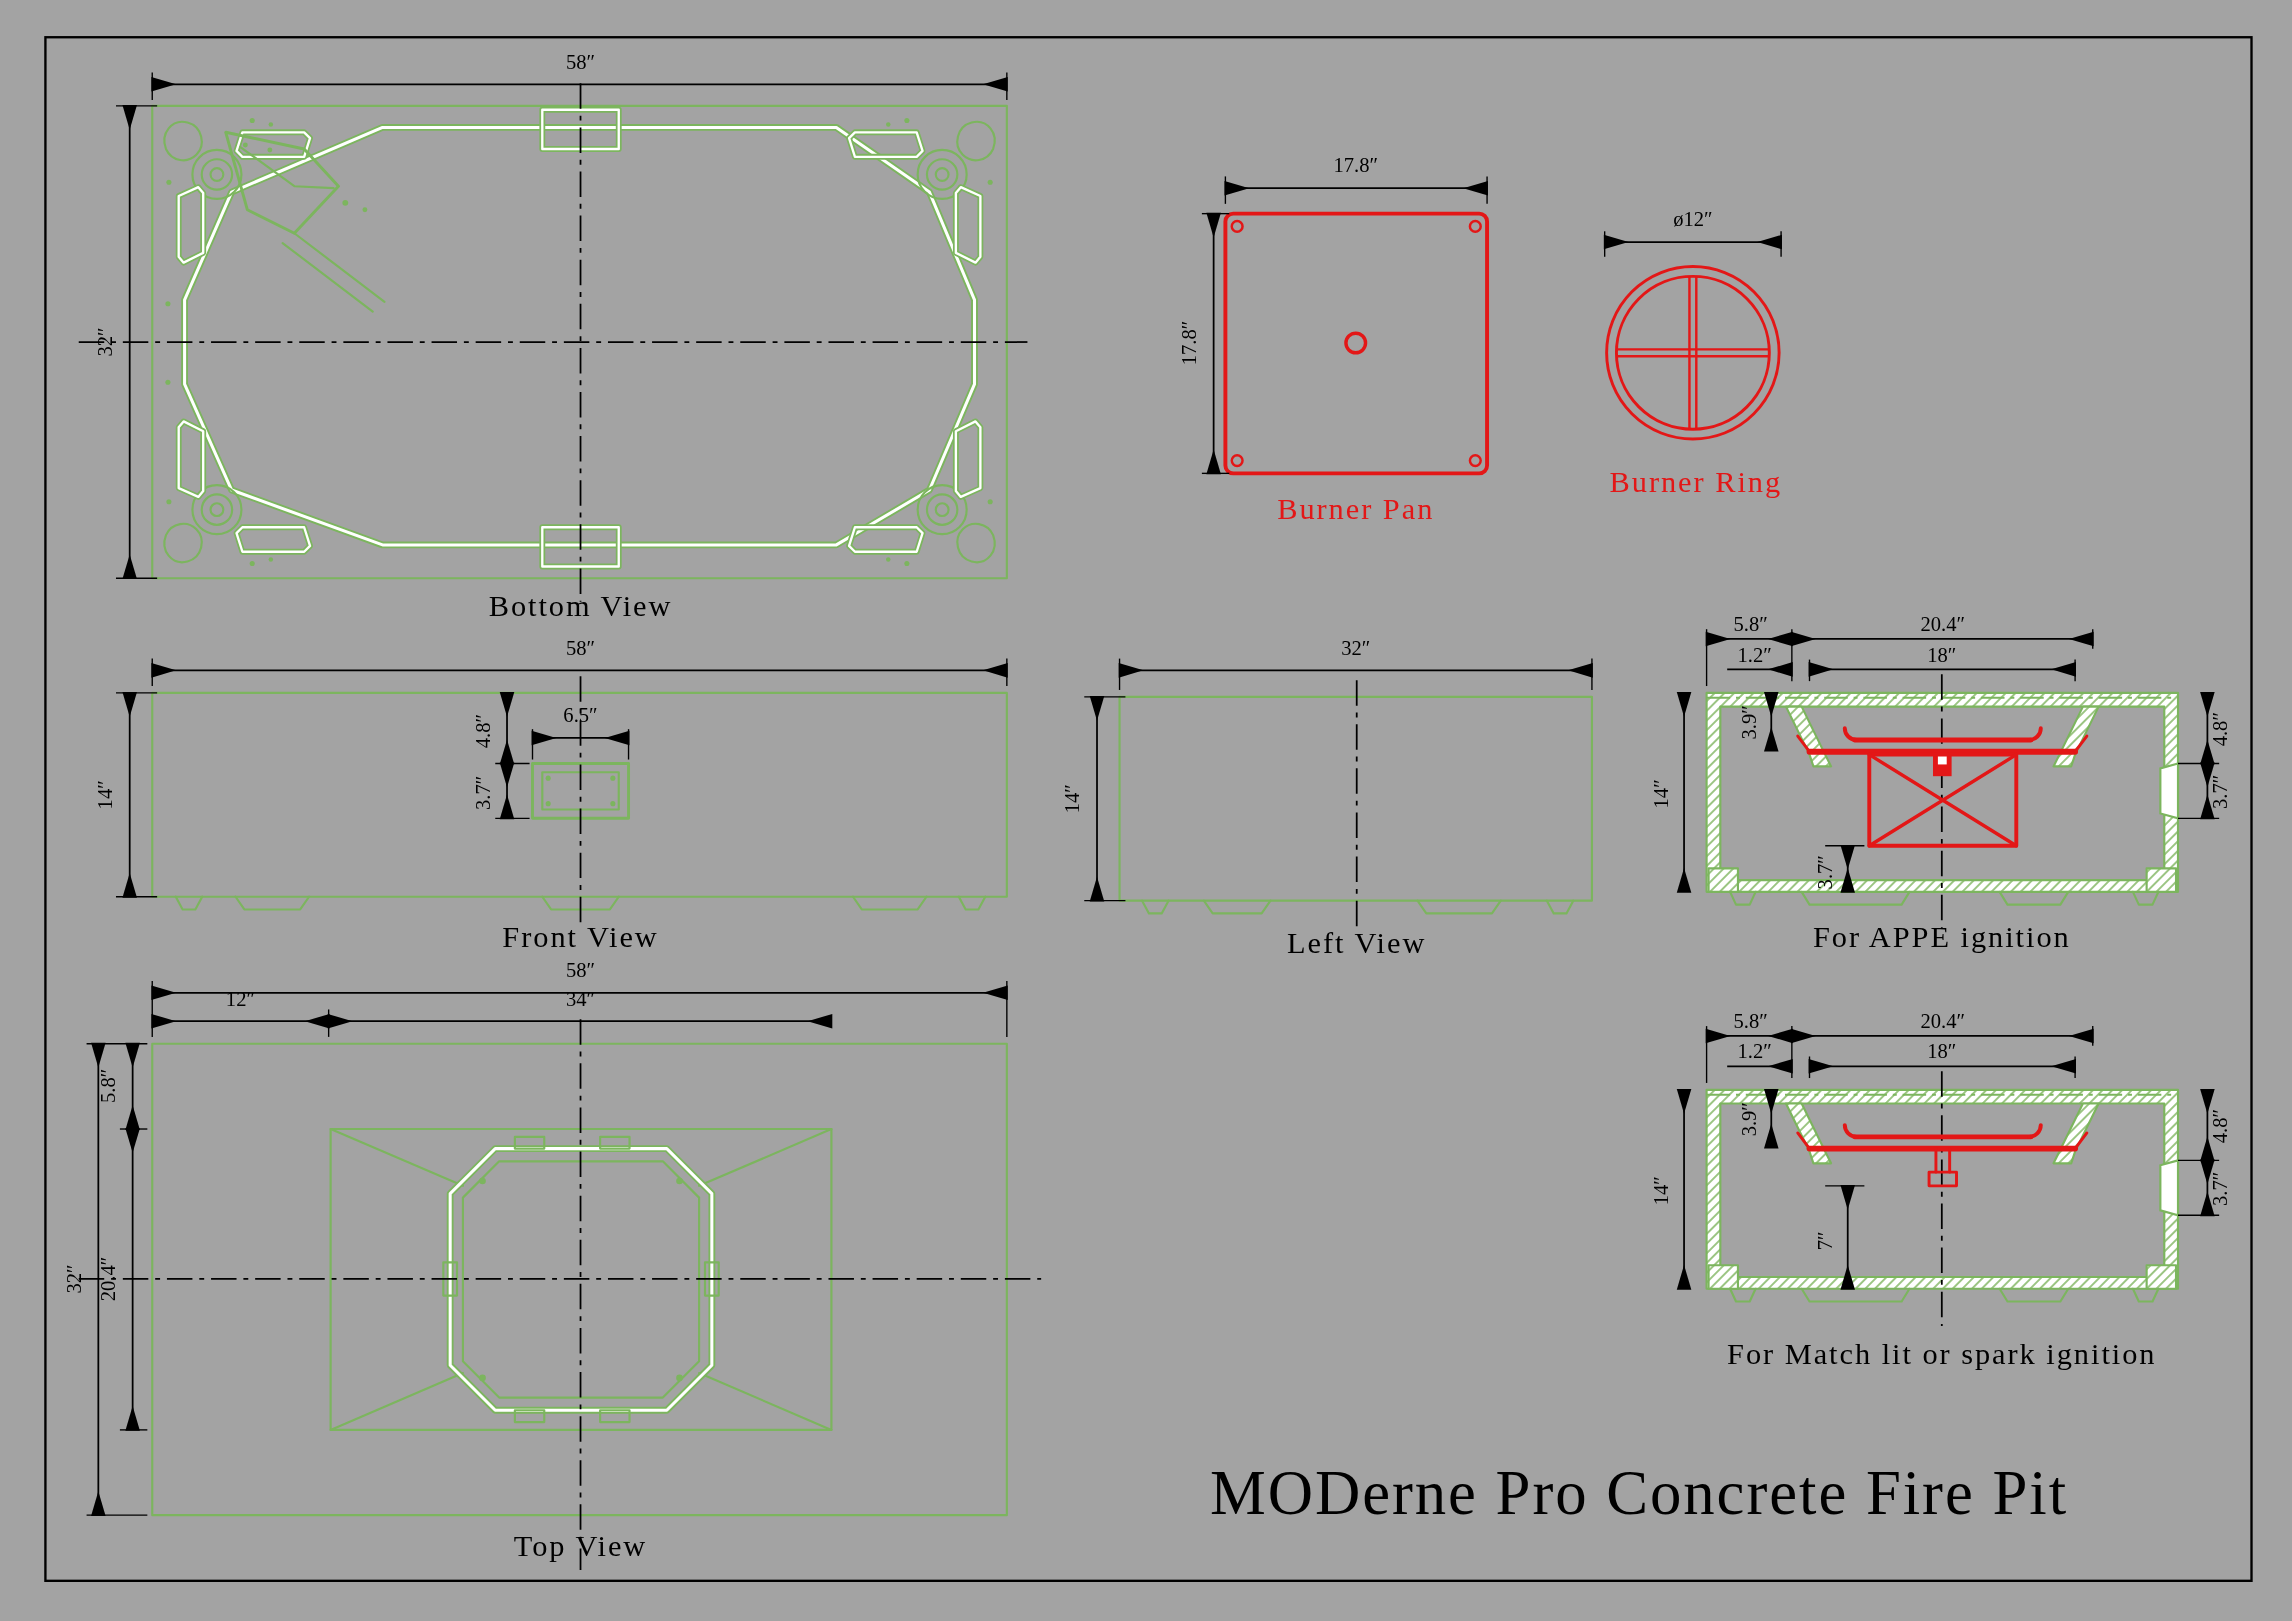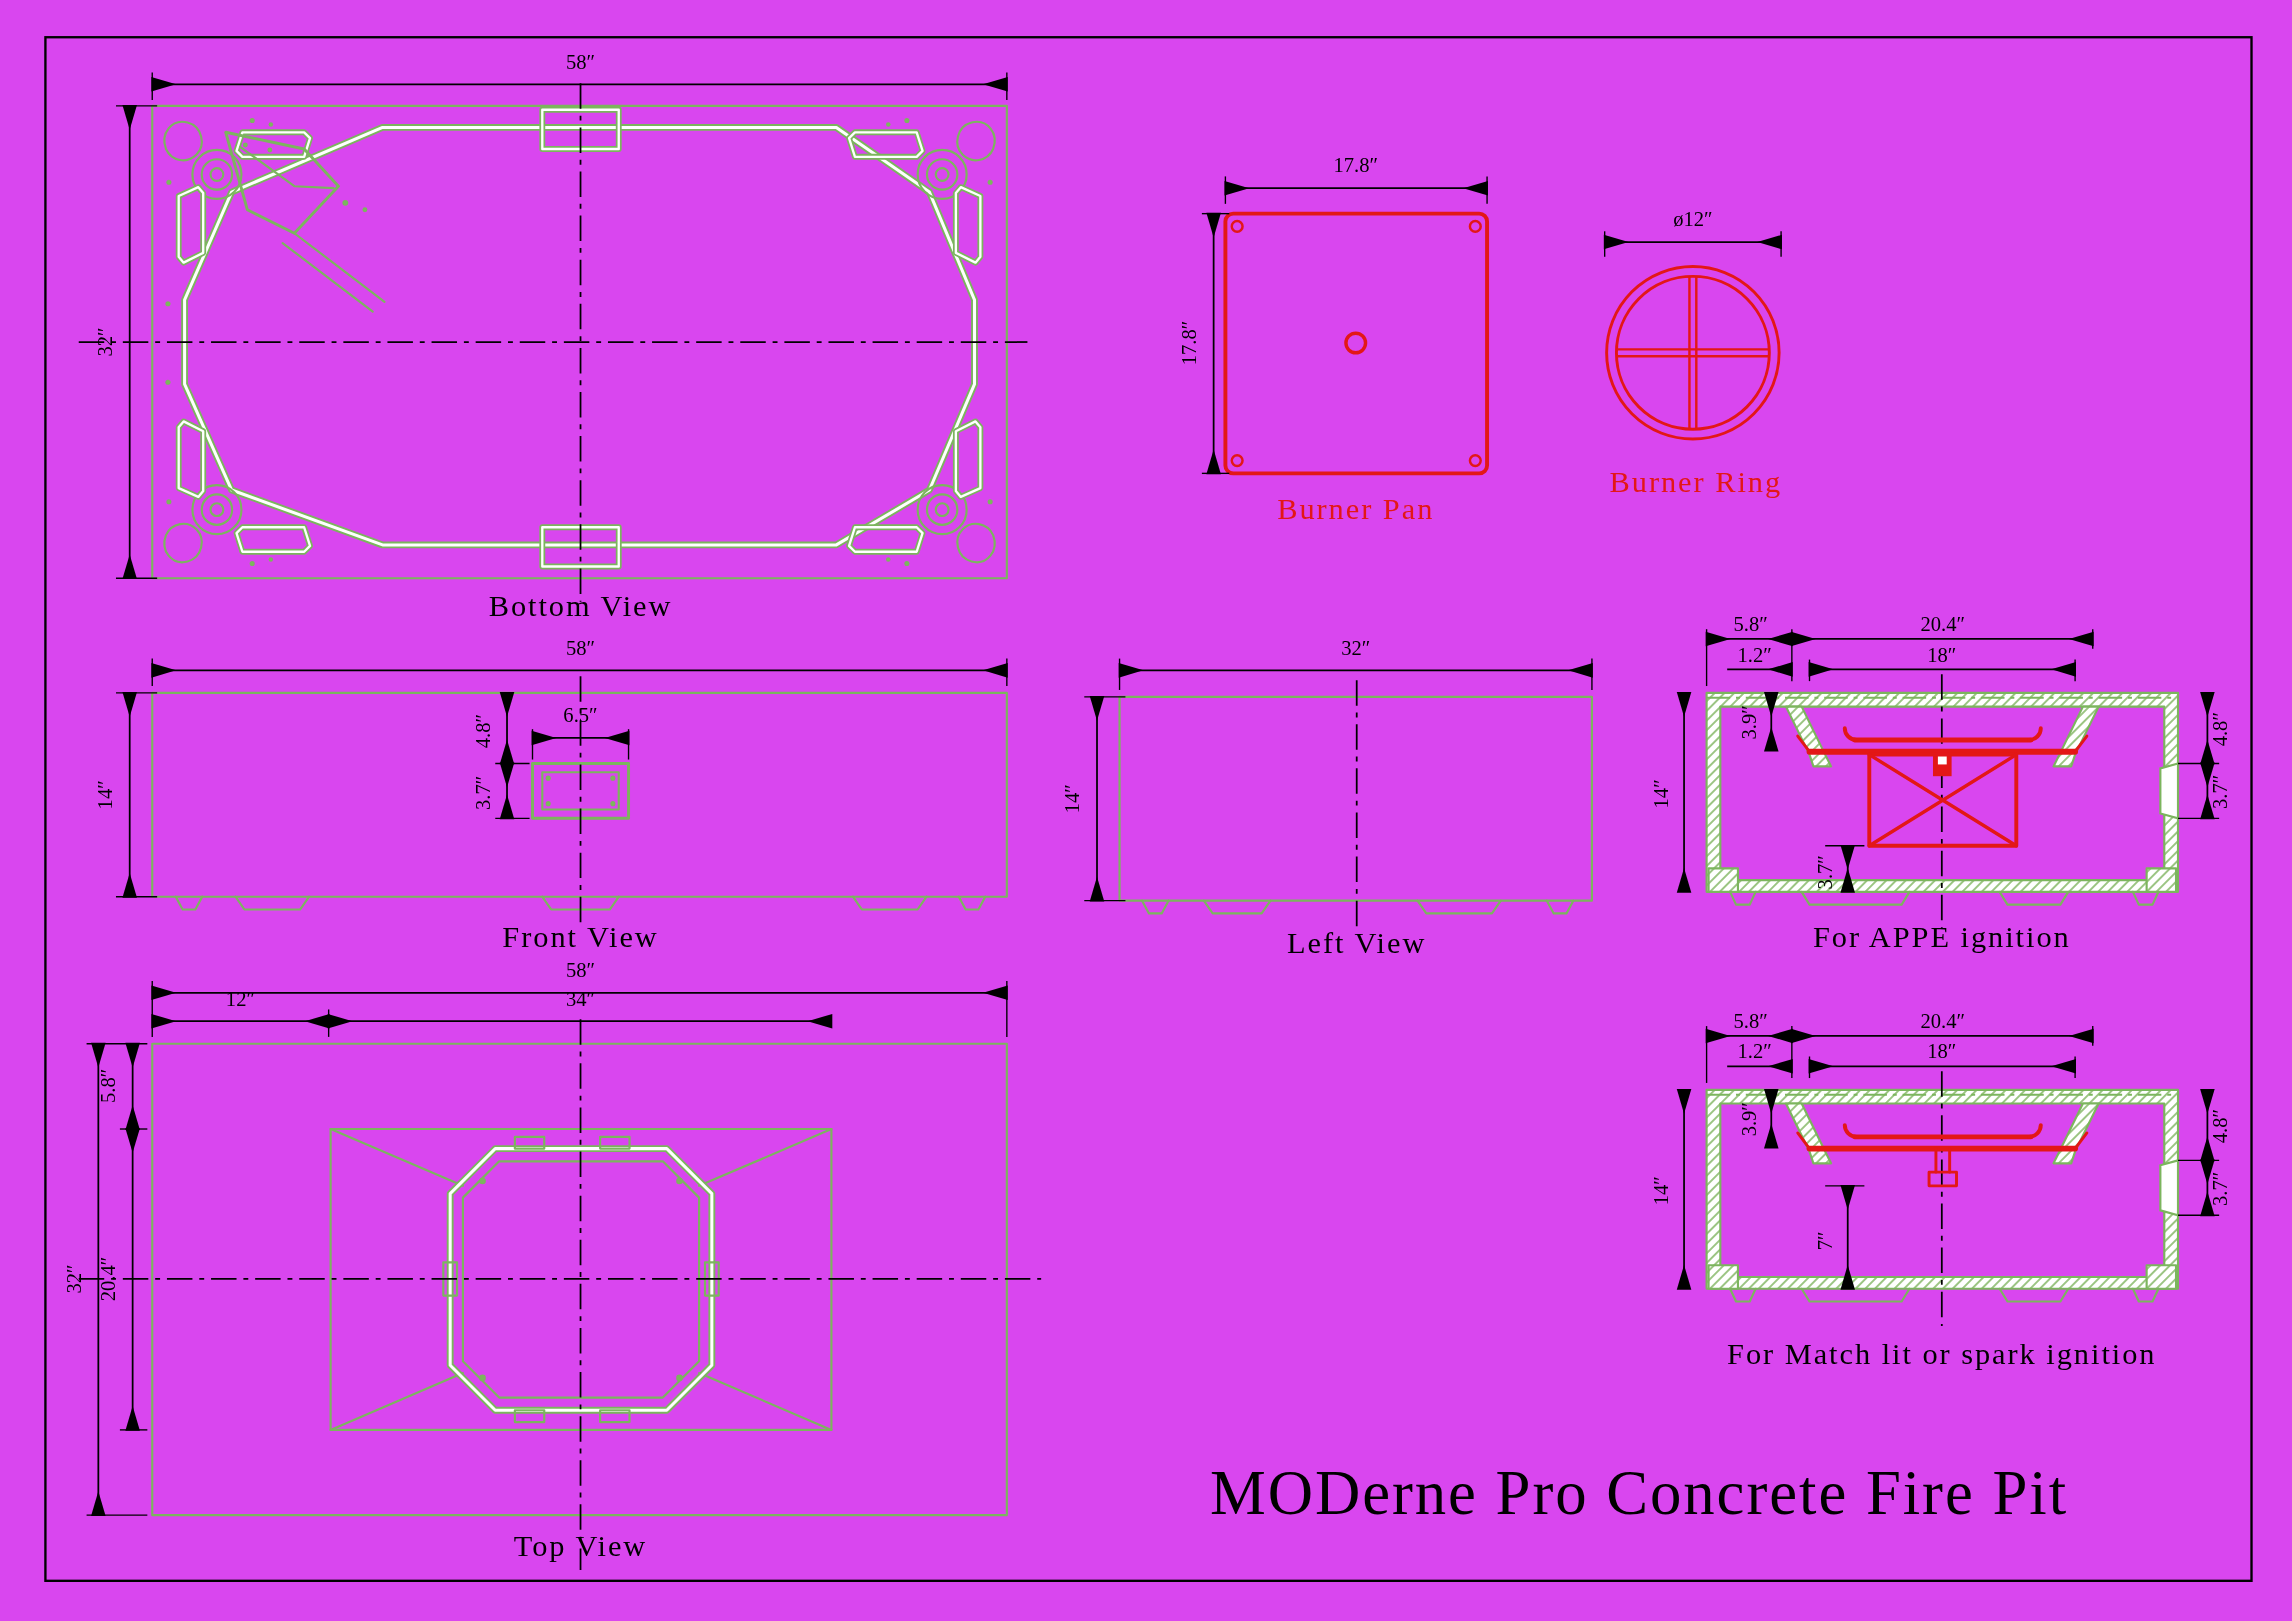--- a/index.html
+++ b/index.html
@@ -1,16 +1,16 @@
 <!DOCTYPE html>
 <html><head>
 <meta charset="utf-8">
 <style>
   html,body{margin:0;padding:0;background:#fff;}
-  .stage{position:relative;width:2293px;height:1621px;background:#d946ef;
+  .stage{position:relative;width:2293px;height:1621px;background:#a3a3a3;
          font-family:"Liberation Serif", serif;overflow:hidden;}
   svg{display:block}
   
   .gl{stroke:#7cb55e;fill:none;stroke-width:2.2;stroke-linejoin:round;stroke-linecap:round}
   .gl3{stroke:#7cb55e;fill:none;stroke-width:3;stroke-linejoin:round}
   .gdub{stroke:#7cb55e;fill:none;stroke-width:7;stroke-linejoin:round;stroke-linecap:round}
   .gdub2{stroke:#7cb55e;fill:none;stroke-width:6;stroke-linejoin:round}
   .gmid{stroke:#ffffff;fill:none;stroke-width:3.1;stroke-linejoin:round;stroke-linecap:round}
   .gmid2{stroke:#ffffff;fill:none;stroke-width:2.4;stroke-linejoin:round}
   .gdot{fill:#7cb55e;stroke:none}

